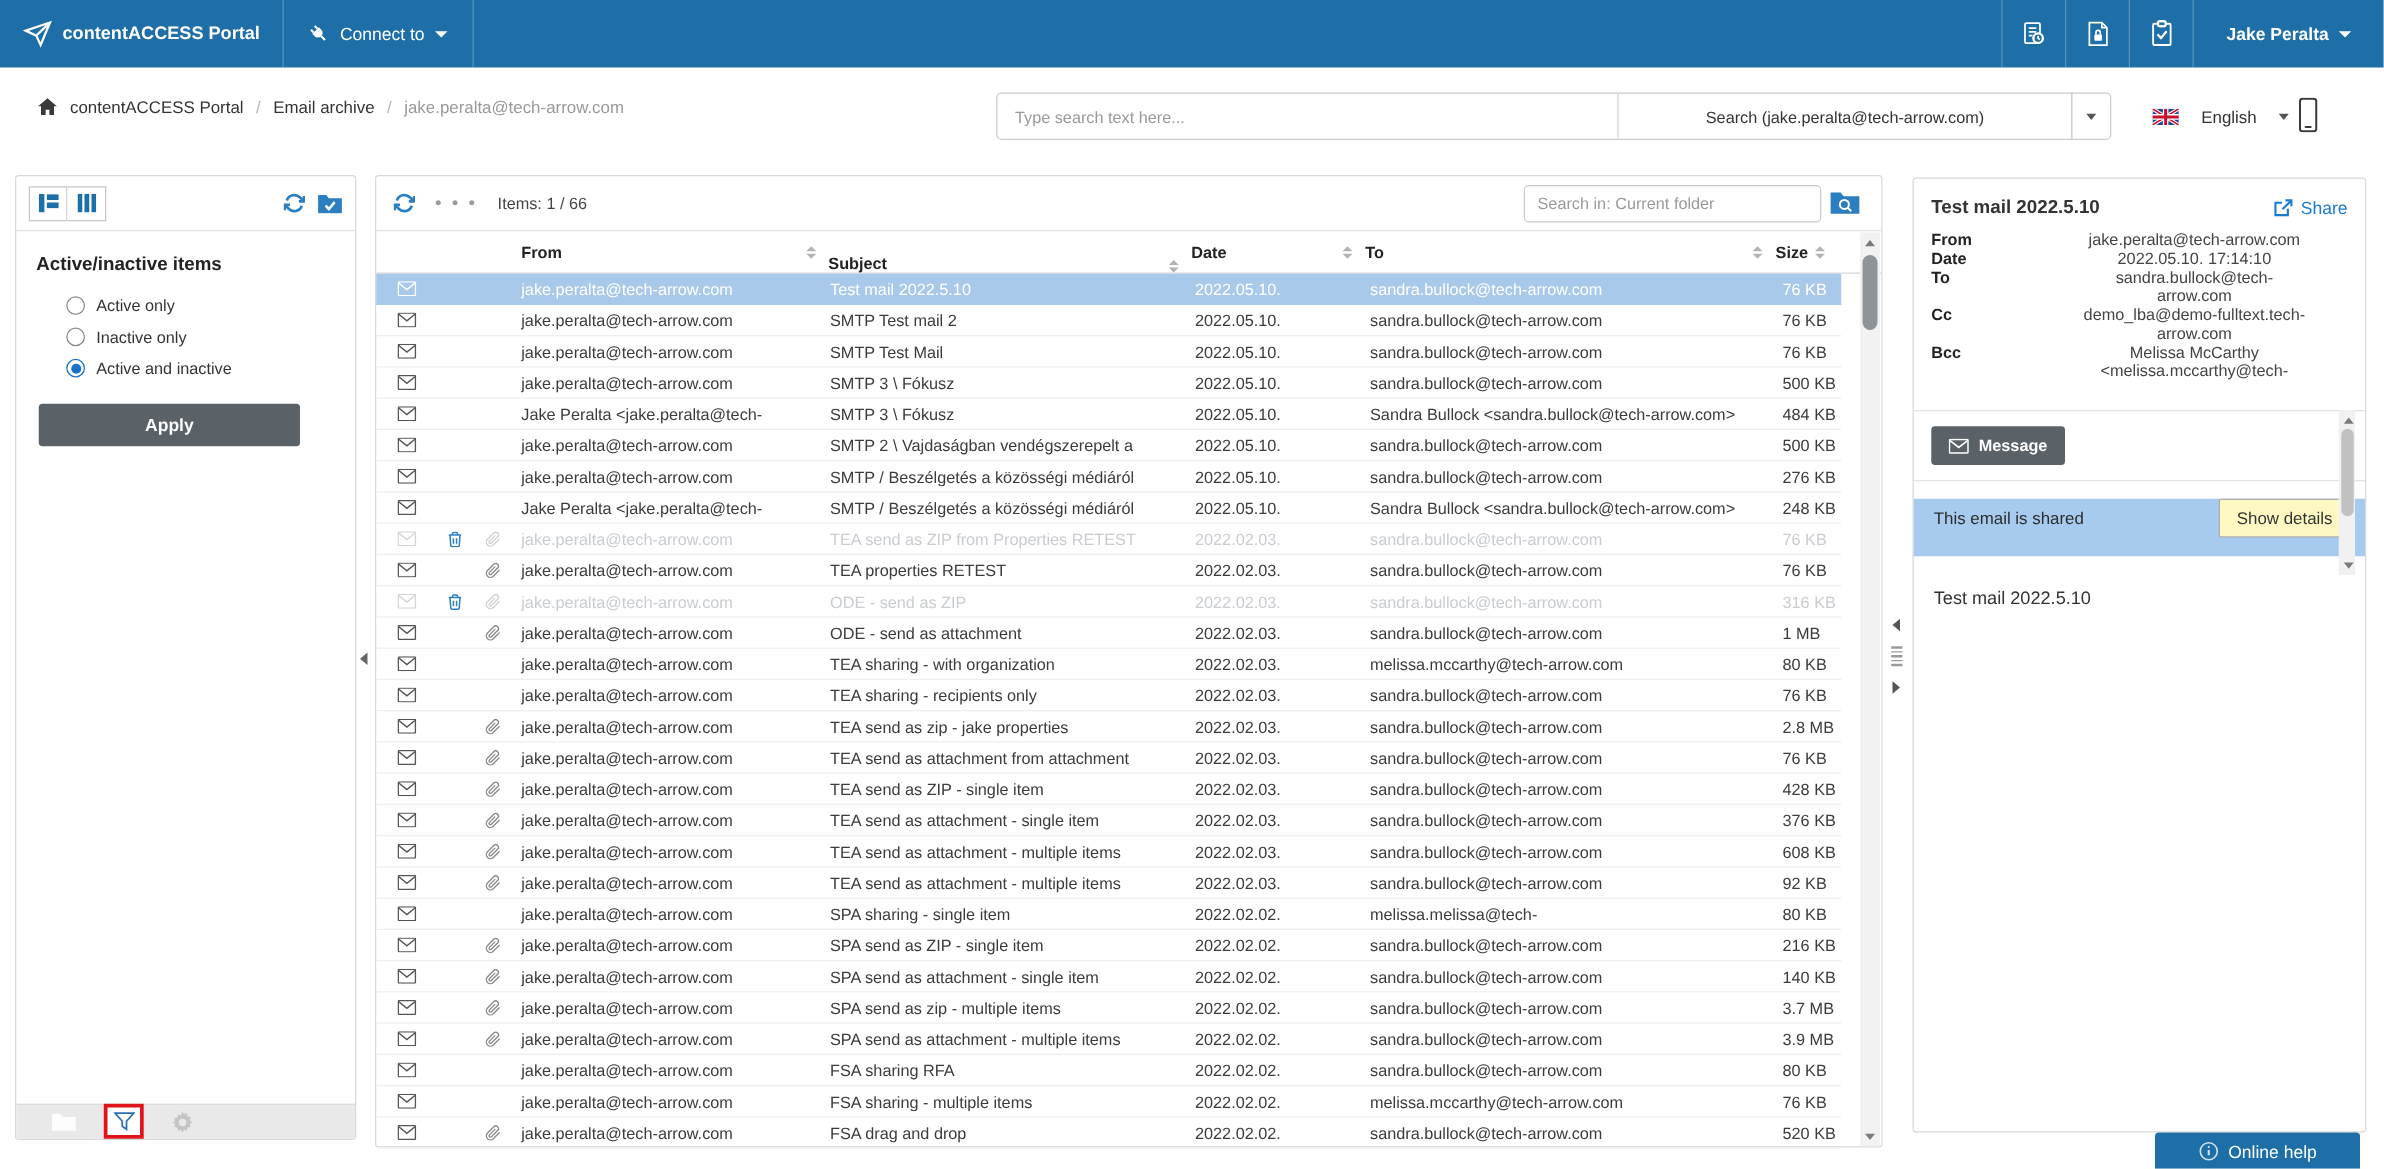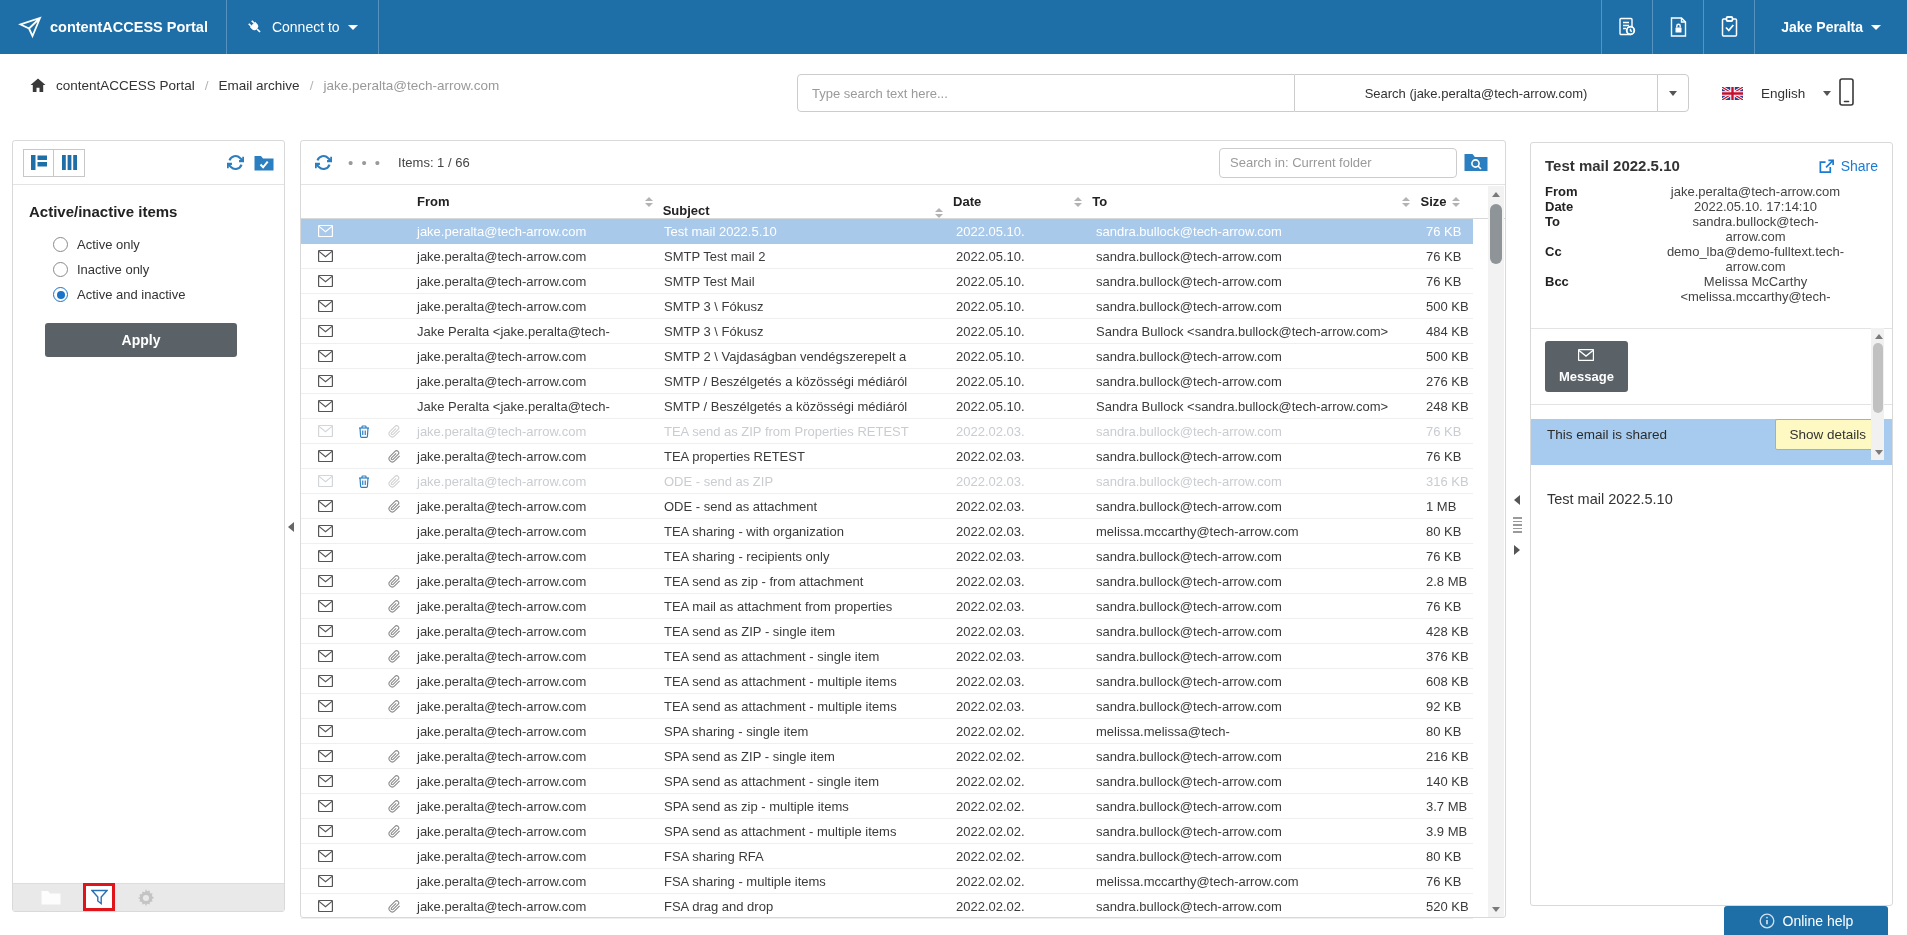--- a/index.html
+++ b/index.html
@@ -43,21 +43,21 @@
   .view-group { display:flex; }
   .view-btn { width:31px; height:28px; border:1px solid #c7c7c7; background:#fff; display:flex; align-items:center; justify-content:center; cursor:pointer; }
   .view-btn + .view-btn { border-left:none; }
   .sb-tool-right { margin-left:auto; display:flex; align-items:center; gap:10px; }
   .icon-btn { background:none; border:none; cursor:pointer; display:flex; align-items:center; padding:0; }
   .sb-title { font-size:15px; font-weight:bold; color:#222; padding:18px 16px 12px 16px; }
   .radio-row { display:flex; align-items:center; gap:9px; padding:5px 0 5px 40px; cursor:pointer; }
   .radio-dot { width:15px; height:15px; border:1px solid #8a8a8a; border-radius:50%; background:#fff; position:relative; flex:none; }
   .radio-row.checked .radio-dot { border-color:#1a73c8; }
   .radio-row.checked .radio-dot::after { content:""; position:absolute; left:2.5px; top:2.5px; width:8px; height:8px; border-radius:50%; background:#1a73c8; }
-  .apply-btn { display:block; margin:16px 16px 0 32px; width:192px; height:34px; background:#5a6268; color:#fff; font-weight:bold; font-size:14px; border:none; border-radius:3px; cursor:pointer; font-family:inherit; }
+  .apply-btn { display:block; margin:16px 16px 0 18px; width:209px; height:34px; background:#5a6268; color:#fff; font-weight:bold; font-size:14px; border:none; border-radius:3px; cursor:pointer; font-family:inherit; }
   .sb-bottom { position:absolute; left:0; bottom:0; width:100%; height:28px; background:#e9e9e9; border-top:1px solid #ddd; display:flex; align-items:center; gap:22px; padding-left:28px; }
   .red-box { border:3px solid #e0151b; width:32px; height:28px; display:flex; align-items:center; justify-content:center; margin-top:-1px; background:#fff; }
 
   .collapse-left { position:absolute; left:288px; top:522px; width:0; height:0; border-top:5px solid transparent; border-bottom:5px solid transparent; border-right:6px solid #666; cursor:pointer; }
 
   
   #tablecard { left:300px; top:140px; width:1206px; height:778px; }
   .tbl-toolbar { height:44px; display:flex; align-items:center; gap:16px; padding:0 14px; border-bottom:1px solid #e3e3e3; }
   .dots { color:#9a9a9a; font-size:15px; letter-spacing:2px; cursor:pointer; line-height:8px; }
   .items-count { color:#444; font-size:13px; }
@@ -116,21 +116,21 @@
   .dt-head { display:flex; align-items:center; padding:14px 14px 8px 14px; }
   .dt-title { font-size:15px; font-weight:bold; color:#333; }
   .share-link { margin-left:auto; color:#1a7bd4; font-size:14px; display:flex; align-items:center; gap:6px; cursor:pointer; }
   .dfields { position:relative; padding:2px 34px 0 14px; height:132px; overflow:hidden; }
   .dfield { display:flex; line-height:15px; }
   .dlabel { width:118px; font-weight:bold; color:#222; flex:none; }
   .dvalue { width:185px; text-align:center; color:#444; word-break:break-word; }
   .dscroll { position:absolute; right:8px; top:185px; width:13px; height:132px; background:#f1f1f1; }
   .dscroll .vs-thumb { background:#c1c1c1; left:1.5px; width:10px; }
   .dt-divider { border-top:1px solid #e3e3e3; margin-top:14px; }
-  .msg-tab { margin:12px 14px 0 14px; display:inline-flex; align-items:center; gap:8px; background:#5a6268; color:#fff; font-weight:bold; font-size:13px; border:none; border-radius:3px; padding:8px 14px; cursor:pointer; font-family:inherit;flex-direction:column; }
+  .msg-tab { margin:12px 14px 0 14px; display:inline-flex; align-items:center; gap:8px; background:#5a6268; color:#fff; font-weight:bold; font-size:13px; border:none; border-radius:3px; padding:8px 14px; cursor:pointer; font-family:inherit; }
   .tabline { border-top:1px solid #e3e3e3; margin-top:12px; }
   .share-banner { margin-top:14px; background:#a7cbee; height:46px; display:flex; align-items:center; padding:0 12px 15px 16px; }
   .banner-text { color:#2b2b2b; font-size:13.5px; }
   .show-details { margin-left:auto; background:#fef9c3; border:1px solid #adadad; border-radius:2px; font-size:13.5px; color:#333; padding:7px 13px; cursor:pointer; font-family:inherit; }
   .dt-body { padding:26px 16px; font-size:14.5px; color:#333; }
 
   .online-help { position:absolute; left:1724px; top:906px; width:164px; height:29px; background:#1e6fa8; color:#fff; font-size:14px; border:none; border-radius:3px 3px 0 0; display:flex; align-items:center; justify-content:center; gap:8px; cursor:pointer; font-family:inherit; }
 
   svg { display:block; }
 </style>
@@ -674,42 +674,42 @@
     </span>
     <span class="cell c-trash">
       
     </span>
     <span class="cell c-clip">
       <svg width="13" height="13" viewBox="0 0 24 24" fill="none" stroke="currentColor" stroke-width="2">
               <path d="M21.44 11.05l-9.19 9.19a6 6 0 0 1-8.49-8.49l9.19-9.19a4 4 0 0 1 5.66 5.66l-9.2 9.19a2 2 0 0 1-2.83-2.83l8.49-8.48"></path>
             </svg>
     </span>
     <span class="cell c-from">jake.peralta@tech-arrow.com</span>
-    <span class="cell c-subject">TEA send as zip - from attachment</span>
+    <span class="cell c-subject">TEA send as zip - jake properties</span>
     <span class="cell c-date">2022.02.03.</span>
     <span class="cell c-to">sandra.bullock@tech-arrow.com</span>
     <span class="cell c-size">2.8 MB</span>
   </div>
         <div class="row">
     <span class="cell c-env">
       <svg width="15" height="12" viewBox="0 0 16 13">
               <rect x="0.5" y="0.5" width="15" height="12" rx="1" fill="none" stroke="currentColor" stroke-width="1.3"></rect>
               <path d="M1 1.5 L8 7.2 L15 1.5" fill="none" stroke="currentColor" stroke-width="1.3"></path>
             </svg>
     </span>
     <span class="cell c-trash">
       
     </span>
     <span class="cell c-clip">
       <svg width="13" height="13" viewBox="0 0 24 24" fill="none" stroke="currentColor" stroke-width="2">
               <path d="M21.44 11.05l-9.19 9.19a6 6 0 0 1-8.49-8.49l9.19-9.19a4 4 0 0 1 5.66 5.66l-9.2 9.19a2 2 0 0 1-2.83-2.83l8.49-8.48"></path>
             </svg>
     </span>
     <span class="cell c-from">jake.peralta@tech-arrow.com</span>
-    <span class="cell c-subject">TEA mail as attachment from properties</span>
+    <span class="cell c-subject">TEA send as attachment from attachment</span>
     <span class="cell c-date">2022.02.03.</span>
     <span class="cell c-to">sandra.bullock@tech-arrow.com</span>
     <span class="cell c-size">76 KB</span>
   </div>
         <div class="row">
     <span class="cell c-env">
       <svg width="15" height="12" viewBox="0 0 16 13">
               <rect x="0.5" y="0.5" width="15" height="12" rx="1" fill="none" stroke="currentColor" stroke-width="1.3"></rect>
               <path d="M1 1.5 L8 7.2 L15 1.5" fill="none" stroke="currentColor" stroke-width="1.3"></path>
             </svg>

